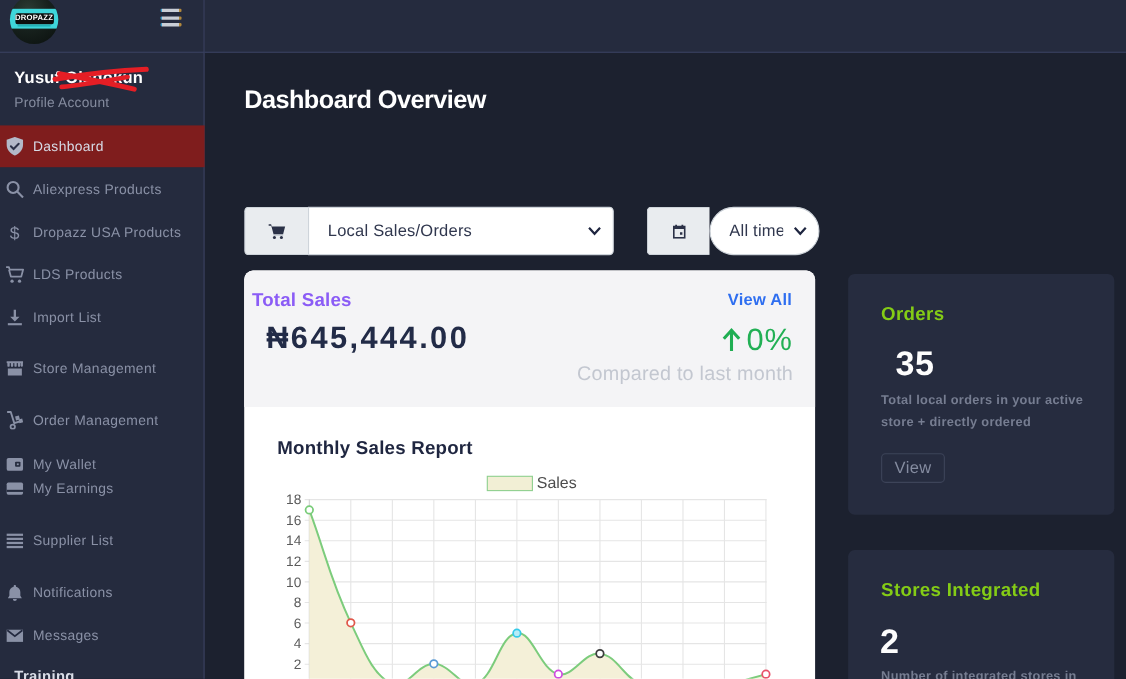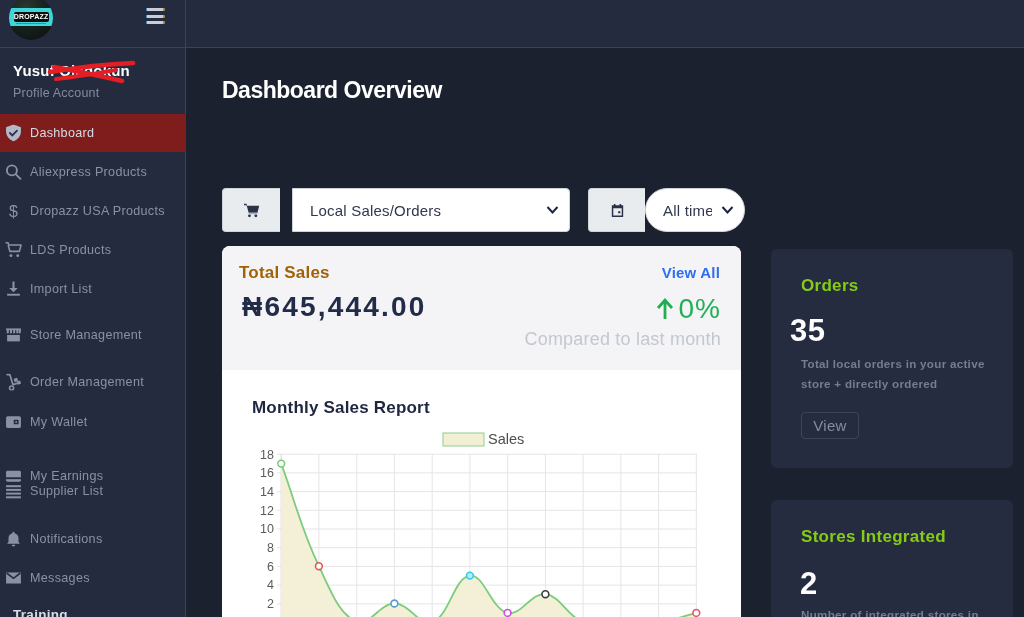--- a/index.html
+++ b/index.html
@@ -30,21 +30,21 @@
 
 #h1 { position:absolute; left:222px; top:77px; color:#ffffff; font-size:23px; font-weight:bold; letter-spacing:-0.5px; }
 .igroup { position:absolute; top:188px; height:44px; display:flex; border-radius:4px; }
 .ibox { height:44px; background:#e9ecef; border:1px solid #ced4da; border-right:none; border-radius:4px 0 0 4px; display:flex; align-items:center; justify-content:center; }
 .isel { height:44px; background:#ffffff; border:1px solid #ced4da; border-radius:0 4px 4px 0; position:relative; color:#30374e; font-size:15px; letter-spacing:0.2px; }
 .isel .txt { position:absolute; left:17px; top:50%; transform:translateY(-50%); white-space:nowrap; overflow:hidden; }
 .isel svg.car { position:absolute; right:10px; top:50%; transform:translateY(-50%); }
 
 #card { position:absolute; left:222px; top:246px; width:519px; height:380px; background:#ffffff; border-radius:8px; }
 #cardhead { position:absolute; left:0; top:0; width:519px; height:124px; background:#f4f4f6; border-radius:8px 8px 0 0; }
-#tsales { position:absolute; left:17px; top:17px; font-size:17px; font-weight:bold; color:#a16207; letter-spacing:0.2px;}
+#tsales { position:absolute; left:7px; top:17px; font-size:17px; font-weight:bold; color:#8b5cf6; letter-spacing:0.2px;}
 #viewall { position:absolute; right:21px; top:18px; font-size:15px; font-weight:bold; color:#2e6ef0; letter-spacing:0.2px;}
 #naira { position:absolute; left:20px; top:45px; font-size:28px; font-weight:bold; color:#222b47; letter-spacing:2.2px; }
 #pct { position:absolute; right:20px; top:47px; font-size:28px; color:#22b055; letter-spacing:1px; }
 #cmp { position:absolute; right:20px; top:83px; font-size:18px; color:#c3c7d0; letter-spacing:0.2px; }
 #msr { position:absolute; left:30px; top:152px; font-size:17px; font-weight:bold; color:#1f2640; letter-spacing:0.2px; }
 
 .rcard { position:absolute; left:771px; width:242px; background:#262c3f; border-radius:6px; }
 .rcard h3 { color:#84cc16; font-size:17px; font-weight:bold; letter-spacing:0.3px; }
 .rcard .big { color:#fdfdfd; font-size:31px; font-weight:bold; letter-spacing:0.5px; }
 .rcard .desc { color:#767d91; font-size:11.6px; font-weight:bold; line-height:20.5px; letter-spacing:0.3px; }
@@ -125,21 +125,21 @@
     <span class="tx">Order Management</span>
     </div>
   <div class="mi" style="top:402px;">
     <svg class="ic icn" viewBox="0 0 16 16">
         <rect x="1" y="2.6" width="14" height="11" rx="1.6" fill="#8a91a6"></rect>
         <rect x="8.2" y="5.8" width="4.6" height="4.4" rx="0.8" fill="#252b3e"></rect>
         <rect x="9.7" y="7.3" width="1.6" height="1.5" fill="#8a91a6"></rect>
       </svg>
     <span class="tx">My Wallet</span>
     </div>
-  <div class="mi" style="top:456px;text-align:right;">
+  <div class="mi" style="top:424px;text-align:right;">
     <svg class="ic icn" viewBox="0 0 16 16">
         <rect x="1" y="3" width="14" height="10.4" rx="1.4" fill="#8a91a6"></rect>
         <rect x="1" y="9.2" width="14" height="1.8" fill="#252b3e"></rect>
       </svg>
     <span class="tx">My Earnings</span>
     </div>
   <div class="mi" style="top:471px;">
     <svg class="ic icn" viewBox="0 0 16 16">
         <g fill="#8a91a6">
           <rect x="1" y="2.5" width="14" height="1.9"></rect>
@@ -161,21 +161,21 @@
     <svg class="ic icn" viewBox="0 0 16 16">
         <rect x="1" y="2.8" width="14" height="10.4" fill="#8a91a6"></rect>
         <path d="M1.5 3.3 L8 8.3 L14.5 3.3" stroke="#242a40" stroke-width="1.5" fill="none"></path>
       </svg>
     <span class="tx">Messages</span>
     </div>
   <div style="position:absolute; left:13px; top:607px; color:#d9dde7; font-size:13.5px; font-weight:bold; letter-spacing:0.3px;">Training</div>
 </div>
 <div id="h1">Dashboard Overview</div>
 
-<div class="igroup" style="left:222px;gap:12px;">
+<div class="igroup" style="left:222px;">
   <div class="ibox" style="width:58px;">
     <svg width="16" height="15" viewBox="0 0 17 16">
         <path fill="#2b3147" d="M0 0.8h2.6l.6 2.2h13l-1.9 7.3H4.9L3 3.3 2.3 2.3H0V0.8z"></path>
         <path fill="#aab0ba" d="M4.7 10.3h9.6v1.6H5.1z"></path>
         <circle cx="5.8" cy="13.7" r="1.5" fill="#2b3147"></circle>
         <circle cx="12.6" cy="13.7" r="1.5" fill="#2b3147"></circle>
       </svg>
   </div>
   <div class="isel" style="width:278px;">
       <span class="txt">Local Sales/Orders</span>
@@ -260,21 +260,21 @@
     <circle cx="172.4" cy="178.5" r="3.4" stroke="#5b9bd5"></circle>
     <circle cx="247.9" cy="150.6" r="3.4" stroke="#35cbea" fill="#b8ecf7"></circle>
     <circle cx="285.6" cy="187.9" r="3.4" stroke="#cf4ce0"></circle>
     <circle cx="323.4" cy="169.2" r="3.4" stroke="#3d3d3d"></circle>
     <circle cx="474.3" cy="187.9" r="3.4" stroke="#e8536a"></circle>
   </g>
 </svg>
 
 <div class="rcard" style="top:249px; height:219px;">
   <h3 style="position:absolute; left:30px; top:27px;">Orders</h3>
-  <div class="big" style="position:absolute; left:19px; top:64px;">35</div>
+  <div class="big" style="position:absolute; left:43px; top:64px;">35</div>
   <div class="desc" style="position:absolute; left:30px; top:104.5px;">Total local orders in your active<br>store + directly ordered</div>
   <div id="viewbtn">View</div>
 </div>
 <div class="rcard" style="top:500px; height:160px;">
   <h3 style="position:absolute; left:30px; top:27px;">Stores Integrated</h3>
   <div class="big" style="position:absolute; left:29px; top:66px;">2</div>
   <div class="desc" style="position:absolute; left:30px; top:105px;">Number of integrated stores in</div>
 </div>
 
 </body></html>

